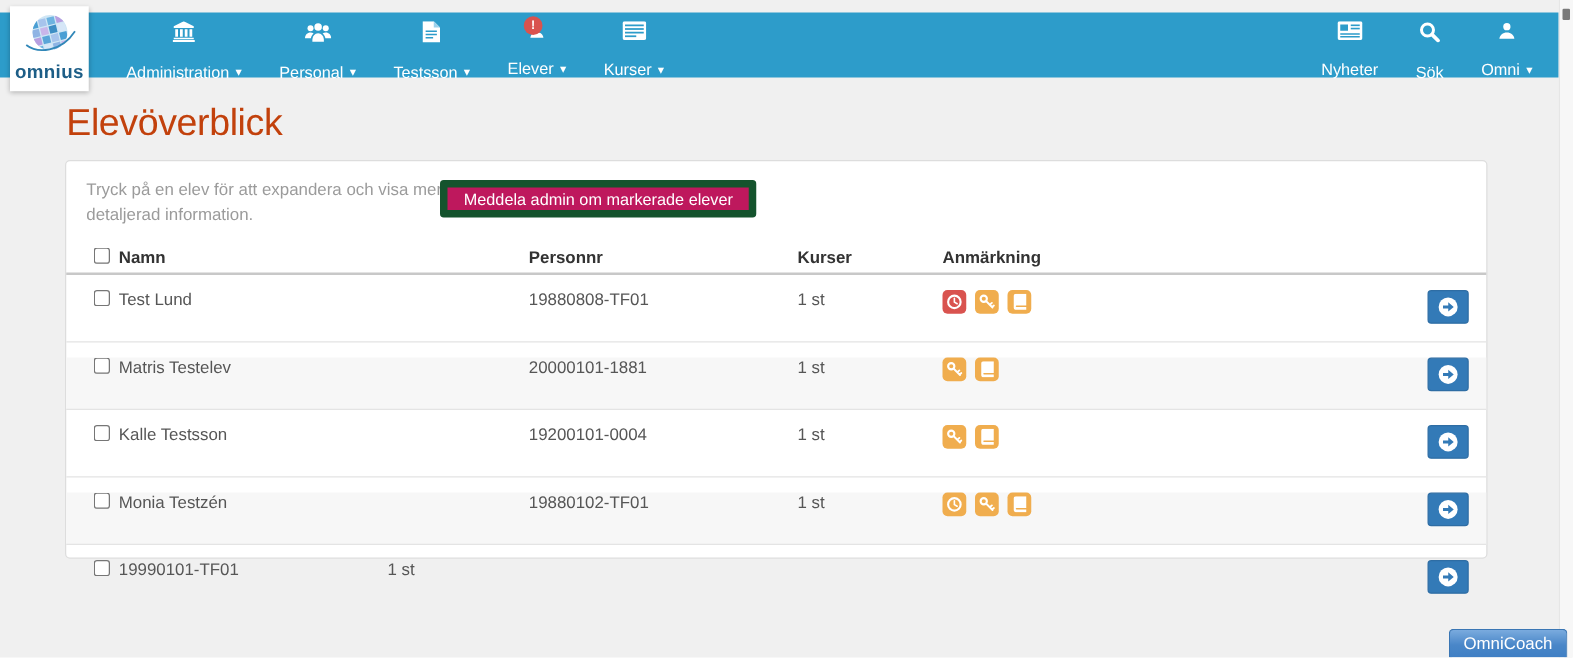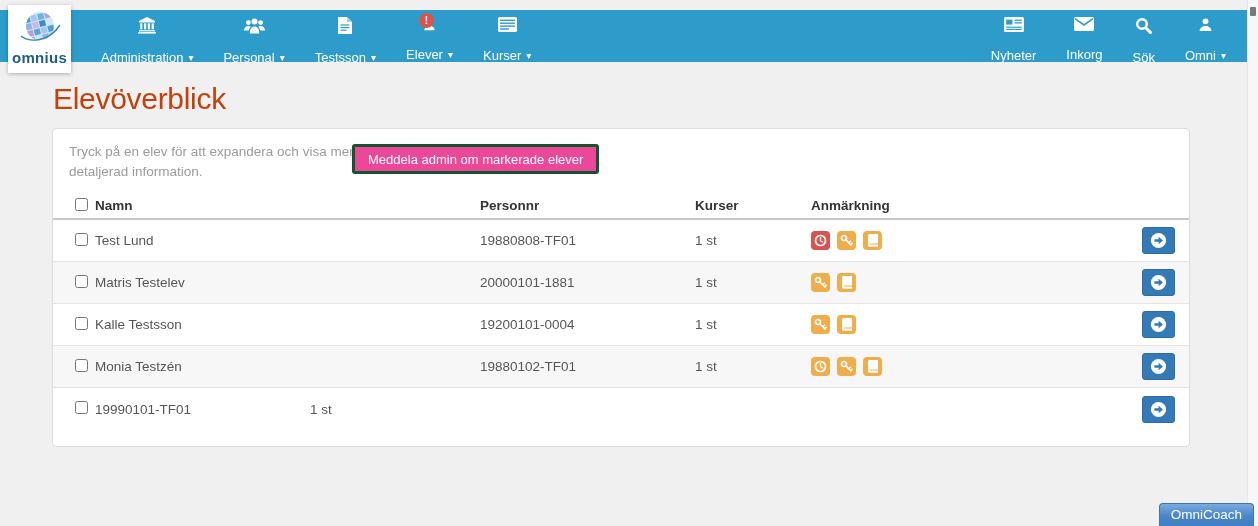--- a/index.html
+++ b/index.html
@@ -60,40 +60,40 @@
   .panel {
     position:absolute; left:52px; top:128px; width:1138px; height:319px;
     background:#fff; border:1px solid #ddd; border-radius:4px;
   }
   .panel-intro {
     position:absolute; left:16px; top:13px; width:288px;
     font-size:13.5px; line-height:20px; color:#9b9b9b;
   }
   .notify-btn {
     position:absolute; left:299px; top:15px; height:30px;
-    background:#ec4899; border:3px solid #14532d; border-radius:3px;
+    background:#be185d; border:6px solid #14532d; border-radius:3px;
     color:#fff; font-size:13px; padding:0 13px; cursor:pointer;
     font-family:"Liberation Sans", sans-serif;
   }
 
   
   .etable { margin-top:64px; }
   .thead {
     display:flex; align-items:center; height:27px; padding:0 14px;
     border-bottom:2px solid #c8c8c8; font-weight:bold; color:#333; font-size:13.5px;
   }
   .trow {
-    display:flex; align-items:center; height:42px; padding:0 14px;
-    border-bottom:1px solid #e4e4e4; font-size:13.5px; color:#565656;
+    display:flex; align-items:flex-start; height:42px; padding:0 14px;
+    border-bottom:1px solid #e4e4e4; font-size:13.5px; color:#565656;margin-top:12px;
   }
   .trow:last-child { border-bottom:none; }
   .trow:nth-child(even) { background:#f7f7f7; }
   .c-check { width:28px; }
   .c-check input { margin-left:8px; width:13px; height:13px; cursor:pointer; }
-  .c-name { width:385px; }
+  .c-name { width:328px; }
   .c-pnr { width:215px; }
   .c-kurser { width:116px; }
   .c-remark { flex:1; display:flex; align-items:center; }
   .c-action { width:36px; display:flex; justify-content:flex-end; }
   .remark-badge {
     width:19px; height:19px; border-radius:4px; margin-right:7px;
     display:inline-flex; align-items:center; justify-content:center; cursor:pointer;
   }
   .sev-danger { background:#d9534f; }
   .sev-warning { background:#f0ad4e; }
@@ -235,31 +235,20 @@
               <rect x="2.2" y="9.6" width="15.6" height="1.2" fill="#2d9cca"></rect>
               <rect x="2.2" y="11.8" width="15.6" height="1.2" fill="#2d9cca"></rect>
             </svg>
           </span>
         </span>
         <span class="nav-label"><span>Nyheter</span></span>
       </a>
       <a class="nav-item">
         <span class="nav-icon-wrap">
           <span class="nav-icon">
-            <svg width="20" height="14" viewBox="0 0 20 14">
-              <rect width="20" height="14" rx="1.6" fill="#fff"></rect>
-              <path d="M1 1.6l9 6.4 9-6.4" fill="none" stroke="#2d9cca" stroke-width="1.7"></path>
-            </svg>
-          </span>
-        </span>
-        <span class="nav-label"><span>Inkorg</span></span>
-      </a>
-      <a class="nav-item">
-        <span class="nav-icon-wrap">
-          <span class="nav-icon">
             <svg width="17" height="17" viewBox="0 0 17 17">
               <circle cx="7" cy="7" r="4.8" fill="none" stroke="#fff" stroke-width="2.4"></circle>
               <path d="M10.7 10.7l4.7 4.7" stroke="#fff" stroke-width="3" stroke-linecap="round"></path>
             </svg>
           </span>
         </span>
         <span class="nav-label"><span>Sök</span></span>
       </a>
       <a class="nav-item">
         <span class="nav-icon-wrap">

